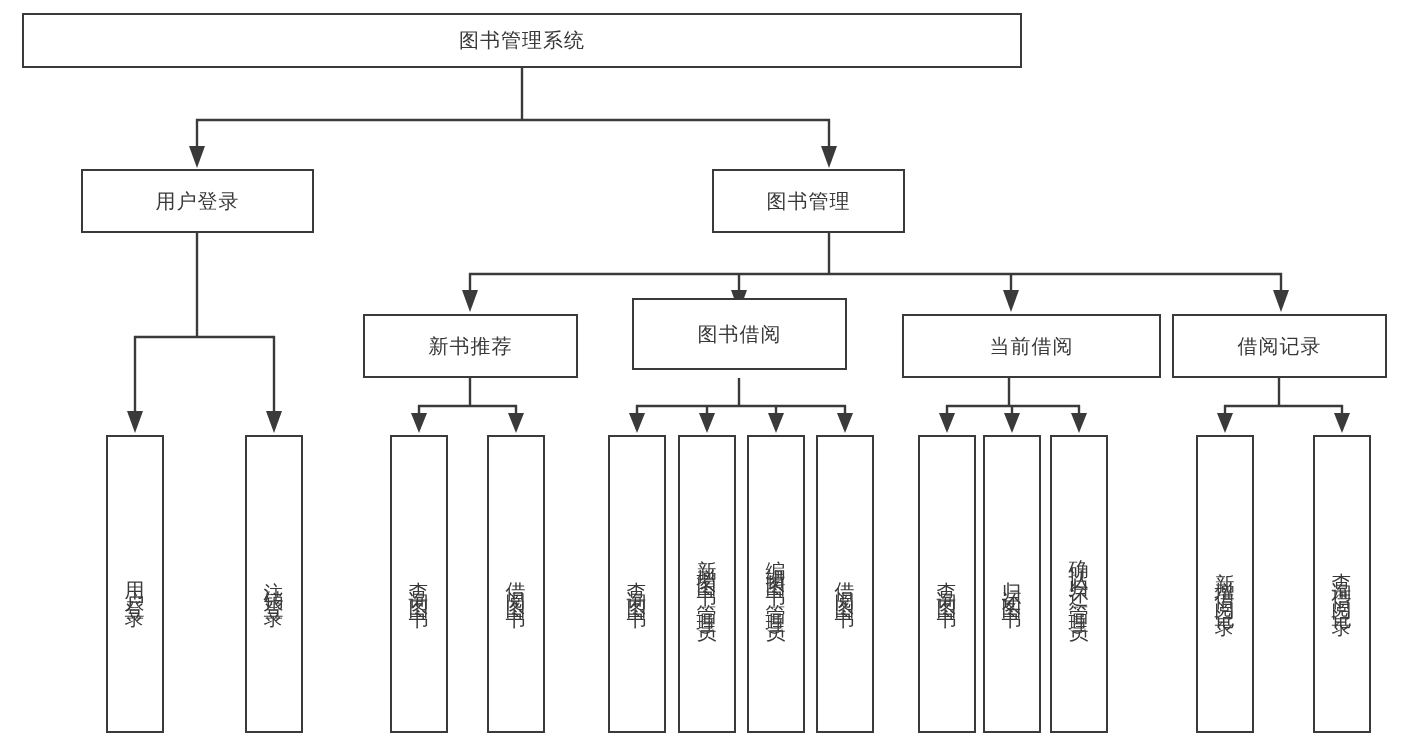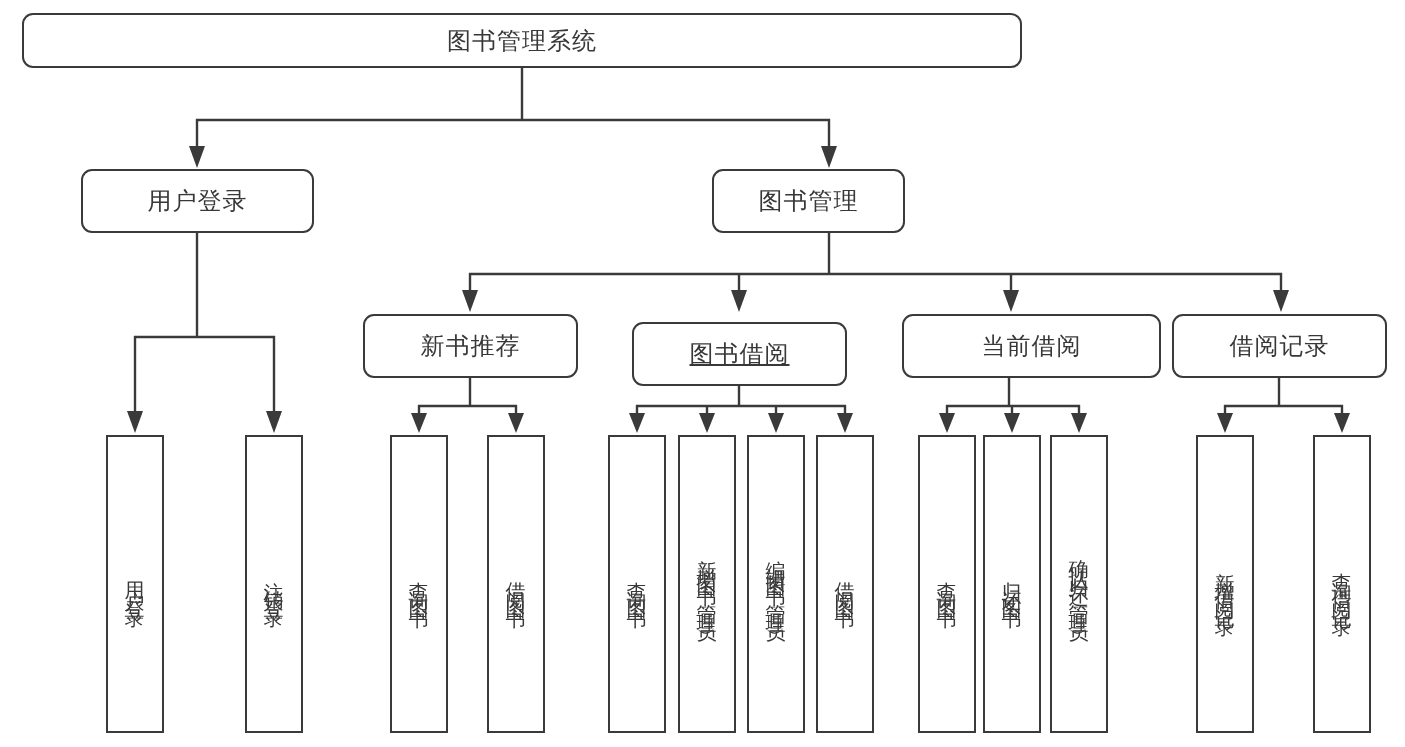--- a/index.html
+++ b/index.html
@@ -27,38 +27,37 @@
     box-sizing: border-box;
     border: 2.6px solid #3a3a3a;
     background: #ffffff;
     display: flex;
     align-items: center;
     justify-content: center;
     color: #383838;
     z-index: 2;
   }
   .hnode {
-    font-size: 24px;
+    font-size: 20px;
     letter-spacing: 1px;
-    border-radius: 11px;
   }
   .vnode {
     writing-mode: vertical-rl;
     text-orientation: mixed;
     font-size: 20px;
     letter-spacing: 9px;
     line-height: 1;
     white-space: nowrap;
   }
   
   .root-box   { left: 22px;   top: 13px;  width: 1000px; height: 55px; }
   .b-login    { left: 81px;   top: 169px; width: 233px;  height: 64px; }
   .b-bookmgr  { left: 712px;  top: 169px; width: 193px;  height: 64px; }
   .b-newrec   { left: 363px;  top: 314px; width: 215px;  height: 64px; }
-  .b-borrow   { left: 632px;  top: 322px; width: 215px;  height: 64px; text-decoration: underline; }
+  .b-borrow   { left: 632px;  top: 298px; width: 215px;  height: 72px; }
   .b-current  { left: 902px;  top: 314px; width: 259px;  height: 64px; }
   .b-records  { left: 1172px; top: 314px; width: 215px;  height: 64px; }
   
   .leaf { top: 435px; width: 58px; height: 298px; }
   .l-1  { left: 106px; }
   .l-2  { left: 245px; }
   .l-3  { left: 390px; }
   .l-4  { left: 487px; }
   .l-5  { left: 608px; }
   .l-6  { left: 678px; }

